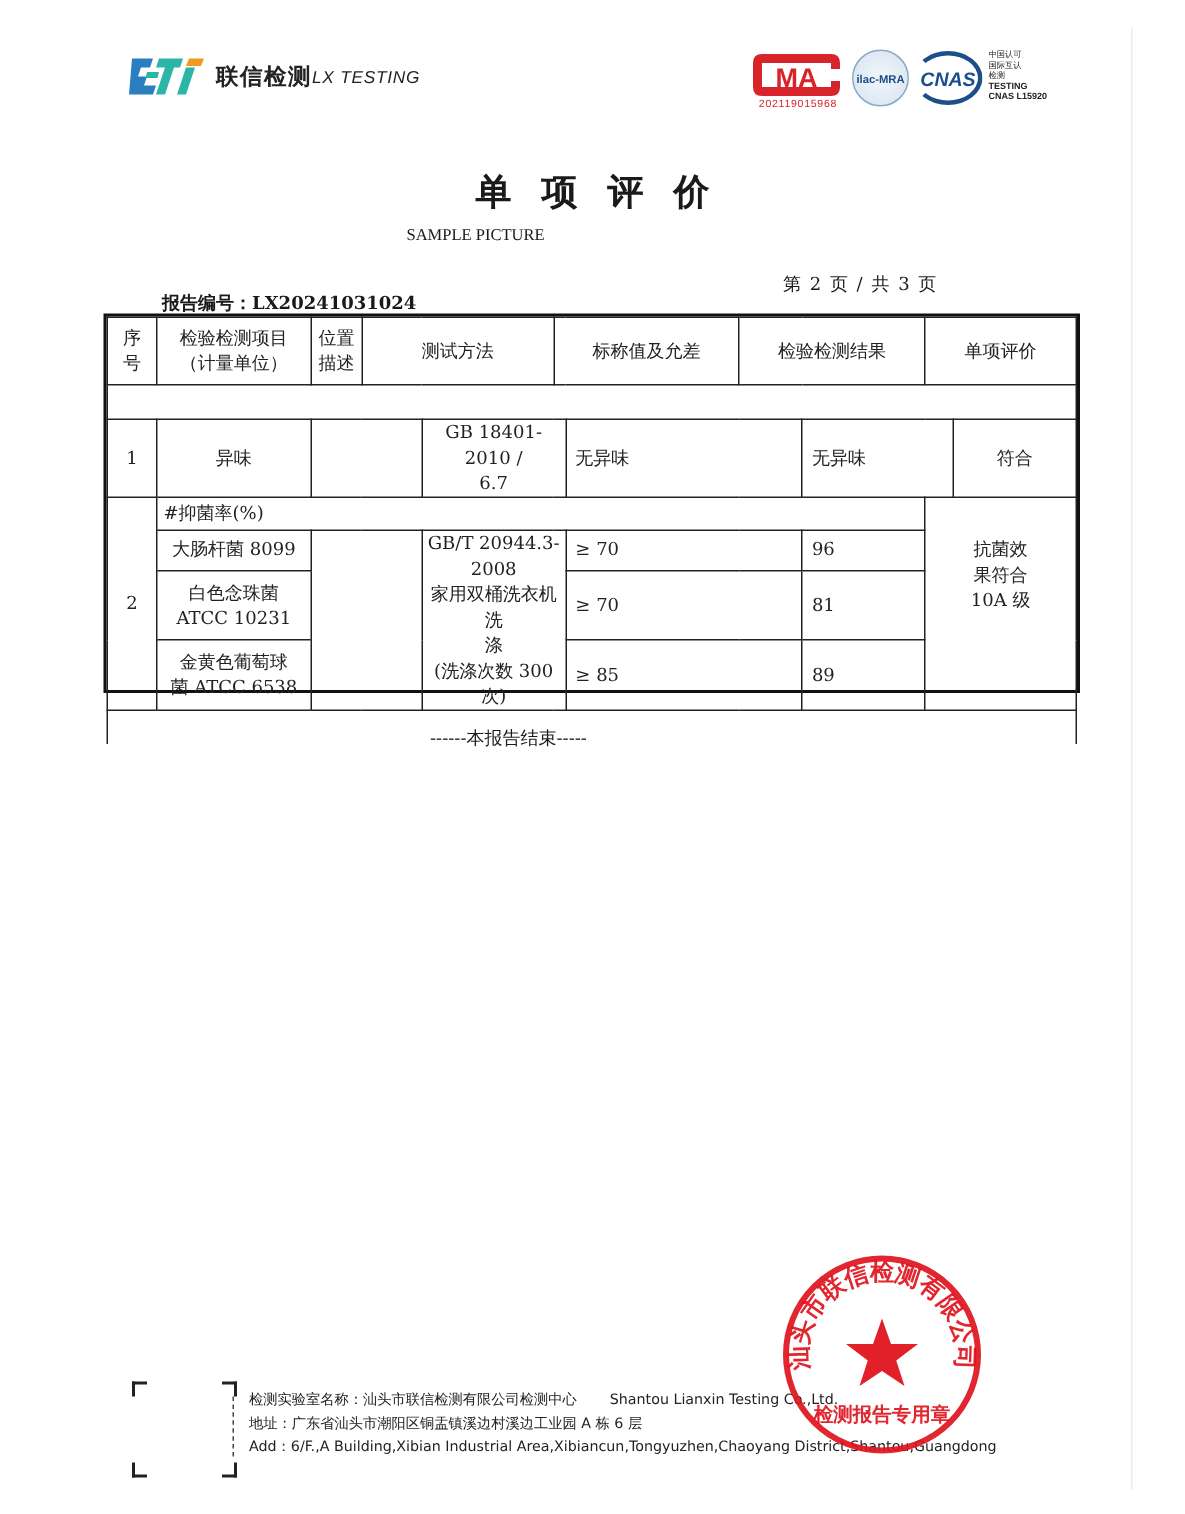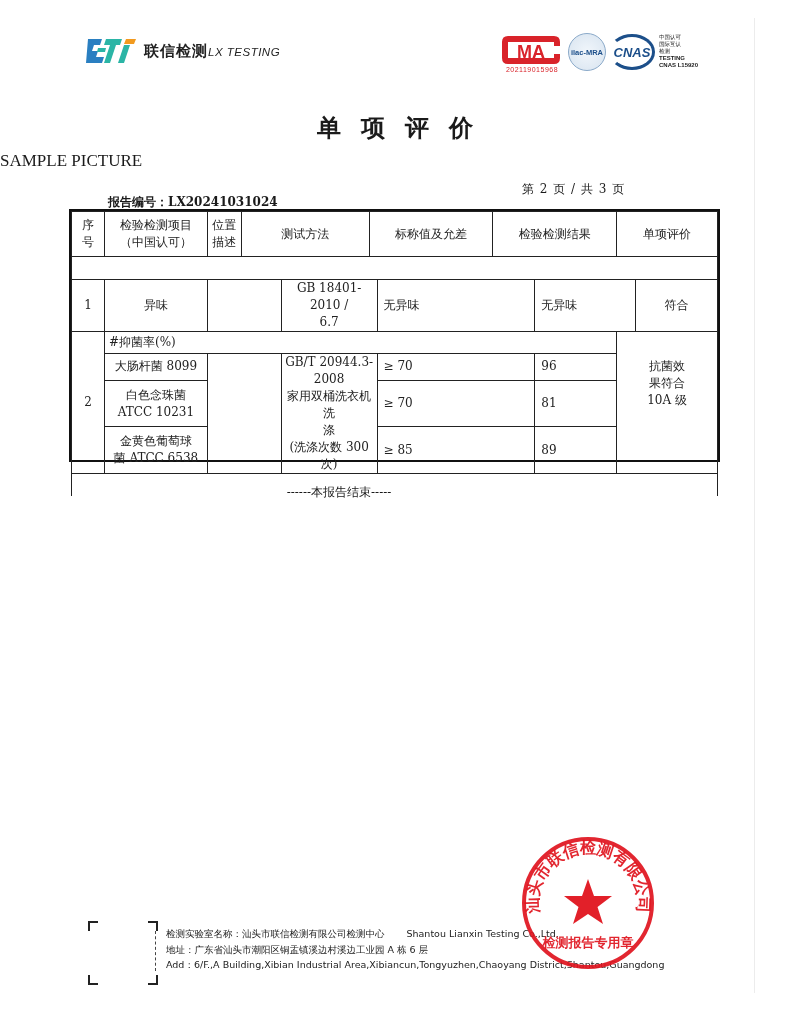--- a/index.html
+++ b/index.html
@@ -20,21 +20,21 @@
   .ilac { left:568px; top:33px; width:36px; height:36px; border-radius:50%; border:1px solid #8aa9c9; background:radial-gradient(circle,#f1f6fb 0%,#dfe9f3 70%); display:flex; align-items:center; justify-content:center; }
   .ilac-text { font-family:"Liberation Sans", sans-serif; font-size:7.5px; font-weight:bold; color:#1c4f8a; }
   .cnas { left:609px; top:34px; width:46px; height:36px; display:flex; align-items:center; justify-content:center; }
   .cnas-ring { position:absolute; inset:0; border-radius:50%; border:3px solid #1c4f8a; border-left-color:transparent; }
   .cnas-text { font-family:"Liberation Sans", sans-serif; font-style:italic; font-weight:bold; font-size:13px; color:#1c4f8a; position:relative; }
   .cnas-side { left:659px; top:34px; font-family:"Liberation Sans", sans-serif; font-size:5.5px; line-height:7px; color:#222; }
   .cnas-side b { font-size:6px; }
 
   
   .title-cn { left:0; width:790px; top:112px; text-align:center; font-family:"DejaVu Serif", serif; font-weight:bold; font-size:24px; letter-spacing:20px; padding-left:20px; box-sizing:border-box; }
-  .title-en { left:0; width:634px; top:151px; font-family:"Liberation Serif", serif; font-size:17px; }
+  .title-en { left:0; width:634px; top:151px; text-align:center; font-family:"Liberation Serif", serif; font-size:11px; }
 
   .report-no { left:108px; top:181px; font-family:"DejaVu Serif", serif; font-size:12px; font-weight:bold;margin-top:13px; }
   .page-no { left:522px; top:181px; font-family:"DejaVu Serif", serif; font-size:12px; letter-spacing:1px; }
 
   
   .tbl-outer { left:69px; top:209px; width:651px; height:253px; border:2px solid #111; box-sizing:border-box; }
   table { border-collapse:collapse; font-family:"DejaVu Serif", serif; font-size:12px; color:#222; }
   td { border:1px solid #222; padding:0; text-align:center; vertical-align:middle; line-height:19px; }
   .hdr td { height:44px; }
   .left { text-align:left; padding-left:6px; }
@@ -116,21 +116,21 @@
     </colgroup>
 
     <tbody>
         <tr class="hdr">
       <td class="cell-narrow">
             <div>序</div>
             <div>号</div>
           </td>
       <td class="cell-narrow">
             <div>检验检测项目</div>
-            <div>（中国认可）</div>
+            <div>（计量单位）</div>
           </td>
       <td class="cell-narrow">
             <div>位置</div>
             <div>描述</div>
           </td>
       <td colspan="2">测试方法</td>
       <td colspan="2">标称值及允差</td>
       <td colspan="2">检验检测结果</td>
       <td colspan="2">单项评价</td>
     </tr>

